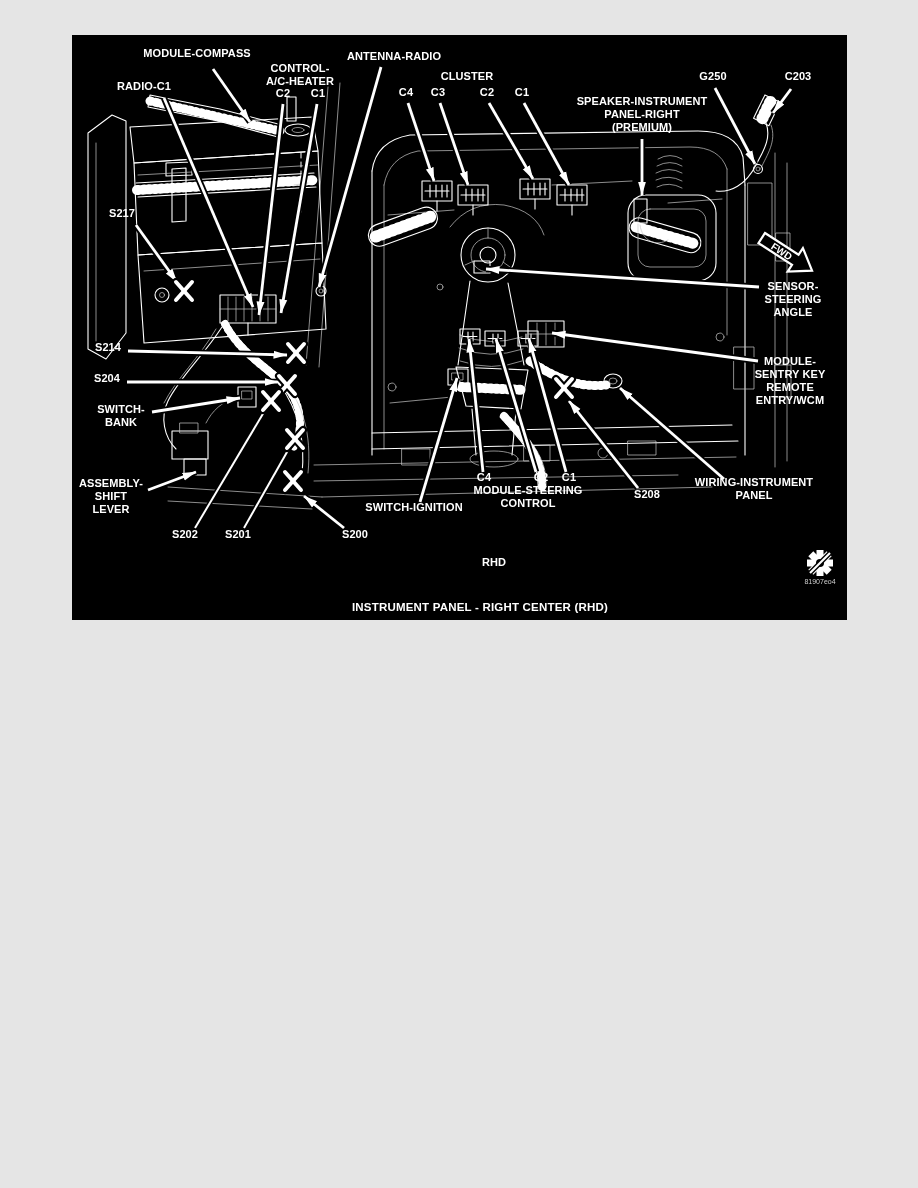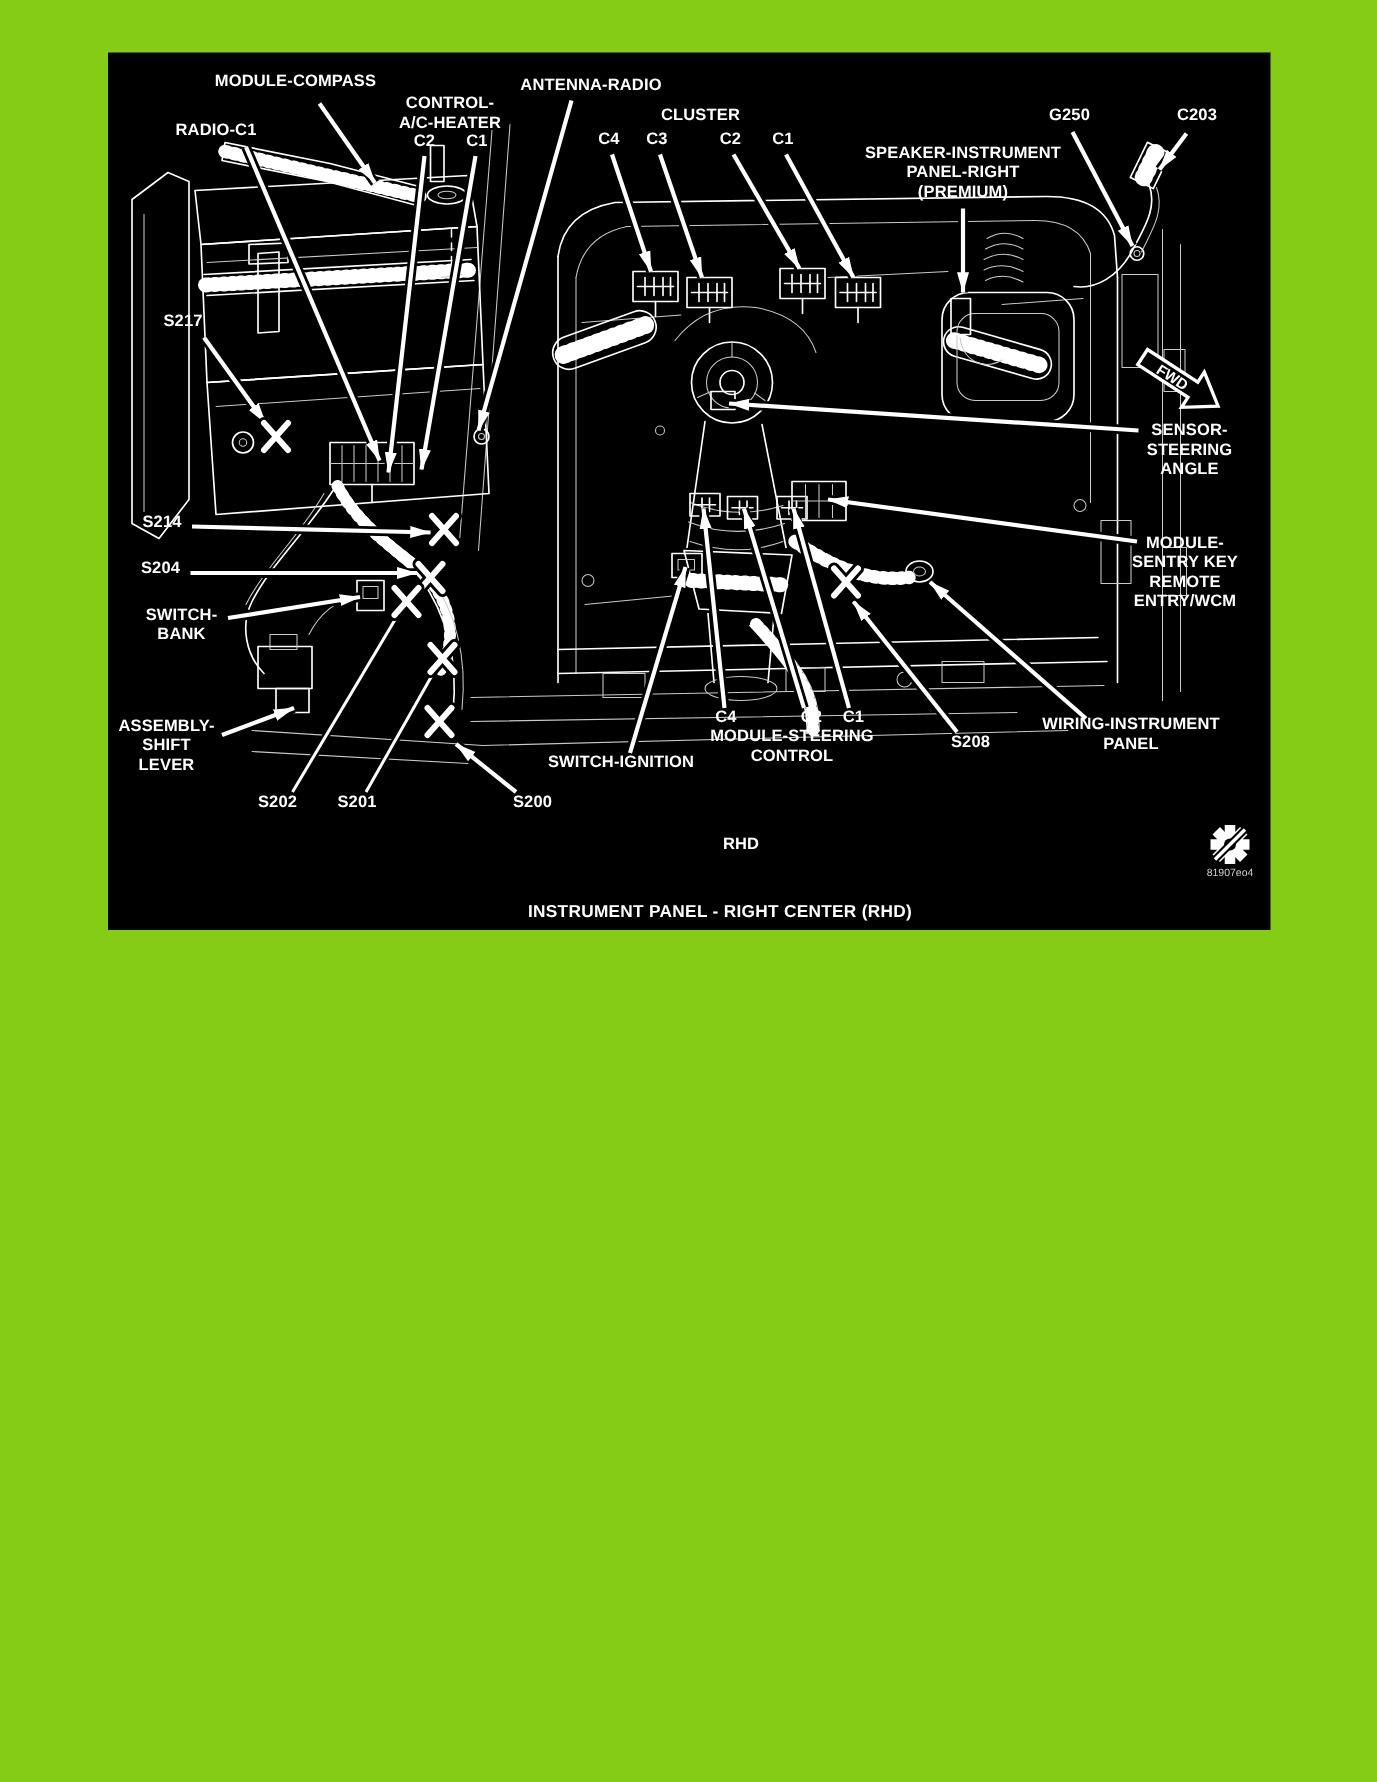--- a/index.html
+++ b/index.html
@@ -1,16 +1,16 @@
 <!DOCTYPE html>
 <html><head>
 <meta charset="utf-8">
 <style>
   html,body{margin:0;padding:0;background:#fff;}
-  .page{position:relative;width:918px;height:1188px;background:#84cc16;overflow:hidden;
+  .page{position:relative;width:918px;height:1188px;background:#e5e5e5;overflow:hidden;
         font-family:"Liberation Sans",sans-serif;}
   .figure{position:absolute;left:72px;top:35px;width:775px;height:585px;background:#000;}
   svg{display:block;}
   .art{stroke:#fff;fill:none;stroke-width:1.1;stroke-linecap:round;stroke-linejoin:round;}
   .fine{stroke:#c9c9c9;stroke-width:0.7;}
   .hatch{stroke:#fff;fill:none;stroke-dasharray:1.6 4.2;}
   .lbl{font:700 11px "Liberation Sans",sans-serif;fill:#fff;text-anchor:middle;letter-spacing:.1px;}
   .cap{font:700 11.5px "Liberation Sans",sans-serif;fill:#fff;text-anchor:middle;letter-spacing:.2px;}
   .small-note{font:400 7px "Liberation Sans",sans-serif;fill:#cfcfcf;text-anchor:middle;}
   .fwd-txt{font:700 10px "Liberation Sans",sans-serif;fill:#fff;text-anchor:middle;}

